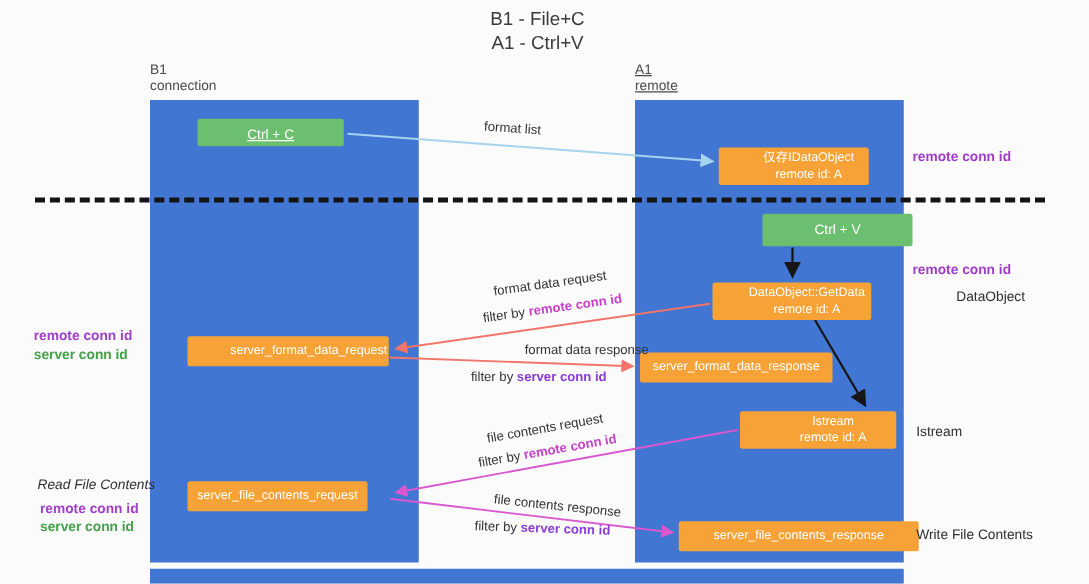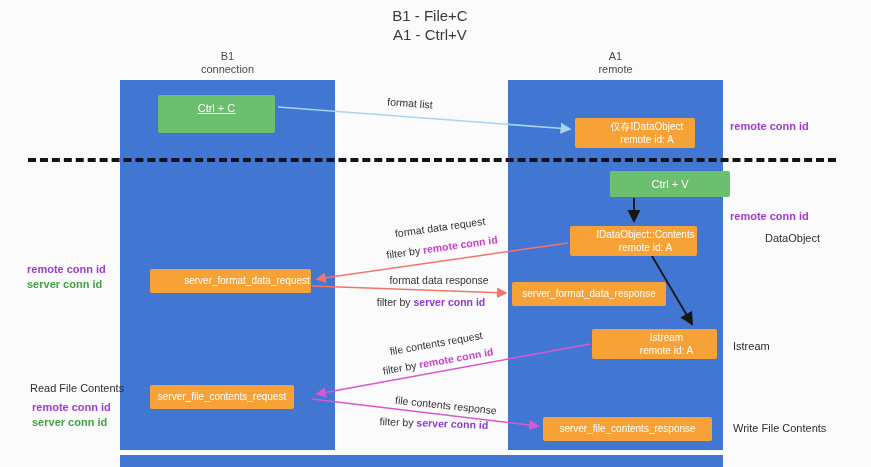--- a/index.html
+++ b/index.html
@@ -1,19 +1,19 @@
 <!DOCTYPE html>
 <html><head>
 <meta charset="utf-8">
 <style>
   html,body{margin:0;padding:0;}
   body{font-family:"Liberation Sans","DejaVu Sans",sans-serif;background:#ffffff;}
   .canvas{position:relative;width:871px;height:467px;background:#fbfbfb;overflow:hidden;}
   .title{position:absolute;left:285px;top:6px;width:290px;text-align:center;font-size:15px;color:#3a3a3a;line-height:19px;}
-  .lane-header{position:absolute;width:215px;text-align:center;font-size:11px;color:#4a4a4a;line-height:13px;top:50px;}
+  .lane-header{position:absolute;width:215px;text-align:left;font-size:11px;color:#4a4a4a;line-height:13px;top:50px;}
   .lane{position:absolute;top:80px;width:215px;height:370px;background:#4176d2;}
   .bottom-strip{position:absolute;left:120px;top:455px;width:603px;height:12px;background:#4176d2;}
   .dashed{position:absolute;left:28px;top:158px;width:808px;height:0;border-top:4px dashed #141414;}
   .arrows{position:absolute;left:0;top:0;}
   .box{position:absolute;color:#ffffff;text-align:center;border-radius:2px;box-sizing:border-box;}
   .box.green{background:#6cbf6e;font-size:11px;}
   .box.orange{background:#f7a237;font-size:10px;}
   .box.two{padding-top:2px;}
   .box .l1,.box .l2{line-height:13px;white-space:nowrap;padding-left:24px;}
   .lbl{position:absolute;font-size:10.5px;color:#333333;white-space:nowrap;text-align:center;}
@@ -30,21 +30,21 @@
 
   <div class="title">
     <div>B1 - File+C</div>
     <div>A1 - Ctrl+V</div>
   </div>
 
   <div class="lane-header" style="left:120px;">
     <div>B1</div>
     <div>connection</div>
   </div>
-  <div class="lane-header" style="left:508px;">
+  <div class="lane-header" style="left:508px;text-decoration:underline;">
     <div>A1</div>
     <div>remote</div>
   </div>
 
   <div class="lane" style="left:120px;"></div>
   <div class="lane" style="left:508px;"></div>
   <div class="bottom-strip"></div>
 
   <div class="dashed"></div>
 
@@ -65,67 +65,67 @@
     </defs>
     <line x1="278" y1="107" x2="570" y2="129" stroke="#a6d4ef" stroke-width="1.6" marker-end="url(#ah-blue)"></line>
     <line x1="634" y1="198" x2="634" y2="221" stroke="#161616" stroke-width="1.8" marker-end="url(#ah-black)"></line>
     <line x1="652" y1="256" x2="692" y2="324" stroke="#161616" stroke-width="1.8" marker-end="url(#ah-black)"></line>
     <line x1="568" y1="243" x2="317" y2="279" stroke="#f2756b" stroke-width="1.5" marker-end="url(#ah-red)"></line>
     <line x1="312" y1="286" x2="506" y2="293" stroke="#f2756b" stroke-width="1.5" marker-end="url(#ah-red)"></line>
     <line x1="590" y1="344" x2="317" y2="394" stroke="#d958cf" stroke-width="1.5" marker-end="url(#ah-magenta)"></line>
     <line x1="312" y1="399" x2="538" y2="426" stroke="#d958cf" stroke-width="1.5" marker-end="url(#ah-magenta)"></line>
   </svg>
 
-  <div class="box green" style="left:158px;top:95px;width:117px;height:38px;text-decoration:underline;">
+  <div class="box green" style="left:158px;top:95px;width:117px;height:22px;text-decoration:underline;">
     <div style="line-height:27px;">Ctrl + C</div>
   </div>
 
   <div class="box orange two" style="left:575px;top:118px;width:120px;height:30px;">
     <div class="l1">仅存IDataObject</div>
     <div class="l2">remote id: A</div>
   </div>
 
   <div class="box green" style="left:575px;top:171px;width:120px;height:26px;margin-left:35px;">
     <div style="line-height:26px;">Ctrl + V</div>
   </div>
 
   <div class="box orange two" style="left:570px;top:226px;width:127px;height:30px;">
-    <div class="l1">IDataObject::Contents</div>
+    <div class="l1">DataObject::GetData</div>
     <div class="l2">remote id: A</div>
   </div>
 
   <div class="box orange" style="left:150px;top:269px;width:161px;height:24px;">
     <div style="line-height:24px;margin-left:33px;">server_format_data_request</div>
   </div>
 
   <div class="box orange" style="left:512px;top:282px;width:154px;height:24px;">
     <div style="line-height:24px;">server_format_data_response</div>
   </div>
 
   <div class="box orange two" style="left:592px;top:329px;width:125px;height:30px;">
     <div class="l1">Istream</div>
     <div class="l2">remote id: A</div>
   </div>
 
   <div class="box orange" style="left:150px;top:385px;width:144px;height:24px;">
     <div style="line-height:24px;">server_file_contents_request</div>
   </div>
 
-  <div class="box orange" style="left:543px;top:417px;width:169px;height:24px;">
+  <div class="box orange" style="left:543px;top:417px;width:192px;height:24px;">
     <div style="line-height:24px;">server_file_contents_response</div>
   </div>
 
   <div class="lbl" style="left:350px;top:97px;width:120px;transform:rotate(4deg);">format list</div>
 
   <div class="lbl" style="left:360px;top:221px;width:160px;transform:rotate(-8deg);">format data request</div>
   <div class="lbl" style="left:362px;top:241px;width:160px;transform:rotate(-8deg);">
     <span>filter by </span><span class="magenta">remote conn id</span>
   </div>
 
-  <div class="lbl" style="left:359px;top:274px;width:160px;">format data response</div>
+  <div class="lbl" style="left:359px;top:274px;width:160px;text-align:right;">format data response</div>
   <div class="lbl" style="left:351px;top:296px;width:160px;">
     <span>filter by </span><span class="vpurple">server conn id</span>
   </div>
 
   <div class="lbl" style="left:356px;top:337px;width:160px;transform:rotate(-10deg);">file contents request</div>
   <div class="lbl" style="left:358px;top:355px;width:160px;transform:rotate(-10deg);">
     <span>filter by </span><span class="magenta">remote conn id</span>
   </div>
 
   <div class="lbl" style="left:366px;top:399px;width:160px;transform:rotate(6deg);">file contents response</div>
@@ -134,17 +134,17 @@
   </div>
 
   <div class="side purple" style="left:730px;top:120px;">remote conn id</div>
   <div class="side purple" style="left:730px;top:210px;">remote conn id</div>
   <div class="side" style="left:730px;top:232px;padding-left:35px;">DataObject</div>
   <div class="side" style="left:733px;top:340px;">Istream</div>
   <div class="side" style="left:733px;top:422px;">Write File Contents</div>
 
   <div class="side purple" style="left:27px;top:263px;">remote conn id</div>
   <div class="side greentxt" style="left:27px;top:278px;">server conn id</div>
-  <div class="side" style="left:30px;top:382px;">Read File Contents</div>
+  <div class="side" style="left:30px;top:382px;font-style:italic;">Read File Contents</div>
   <div class="side purple" style="left:32px;top:401px;">remote conn id</div>
   <div class="side greentxt" style="left:32px;top:416px;">server conn id</div>
 
 </div>
 
 </body></html>

